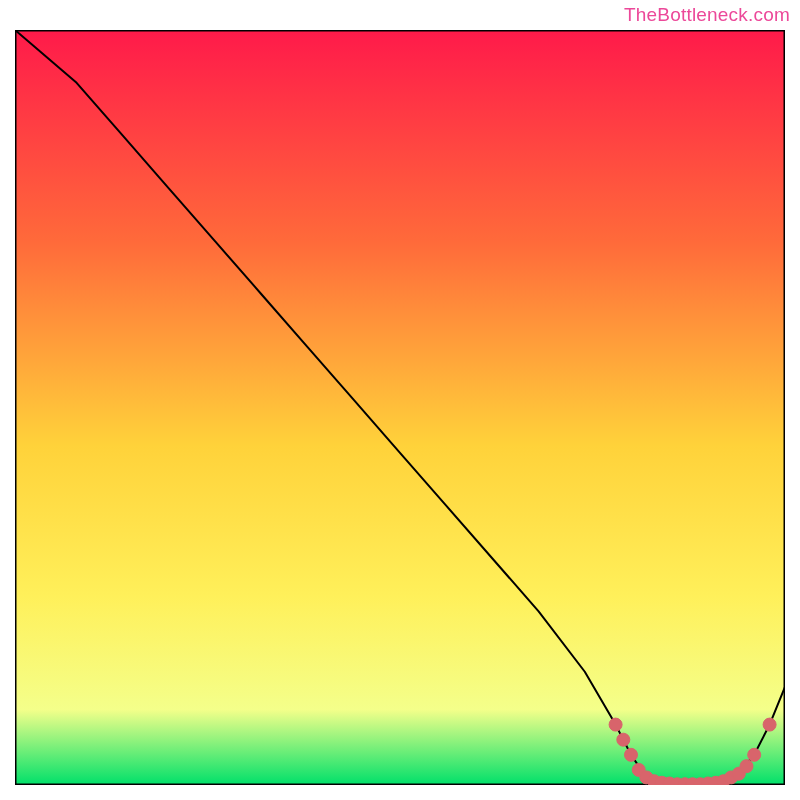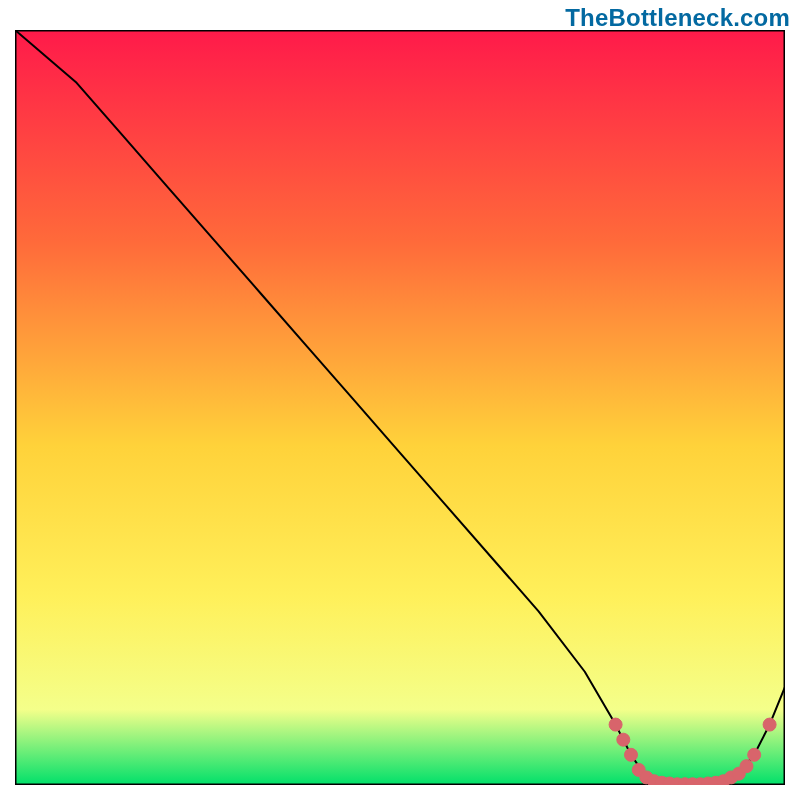--- a/index.html
+++ b/index.html
@@ -14,23 +14,23 @@
     position: relative;
     width: 800px;
     height: 800px;
     background: #ffffff;
     box-sizing: border-box;
   }
   .watermark {
     position: absolute;
     top: 4px;
     right: 10px;
-    font-size: 24px;
-    font-weight: 700;
-    color: #0369a1;
+    font-size: 19px;
+    font-weight: 400;
+    color: #ec4899;
     letter-spacing: 0.2px;
   }
   .plot-area {
     position: absolute;
     left: 15px;
     top: 30px;
     width: 770px;
     height: 755px;
     box-sizing: border-box;
   }

